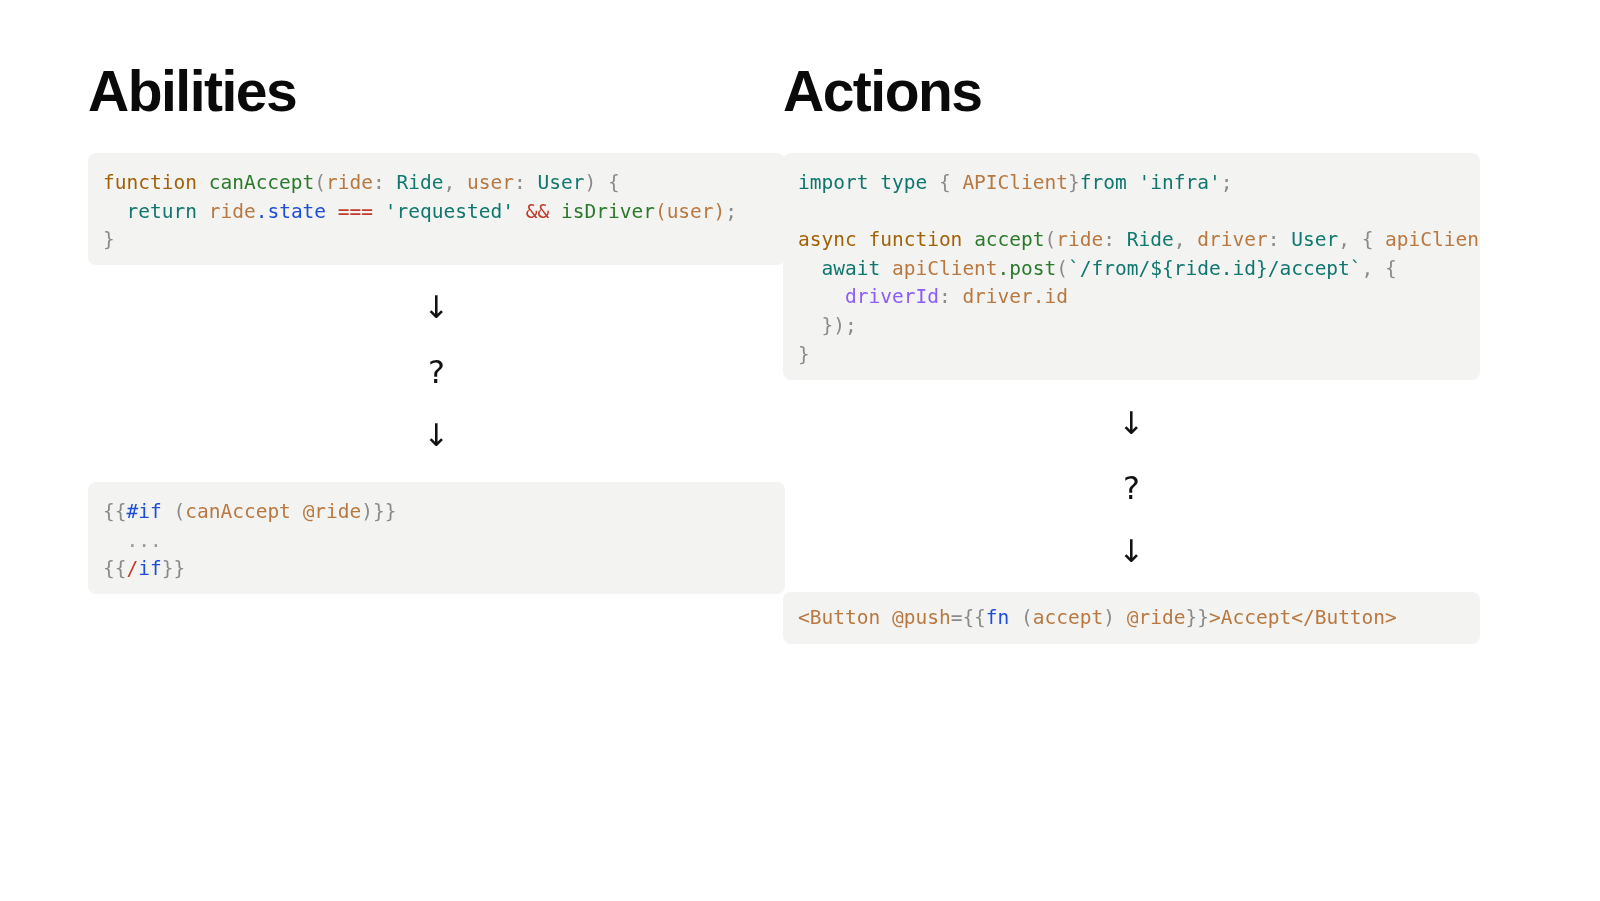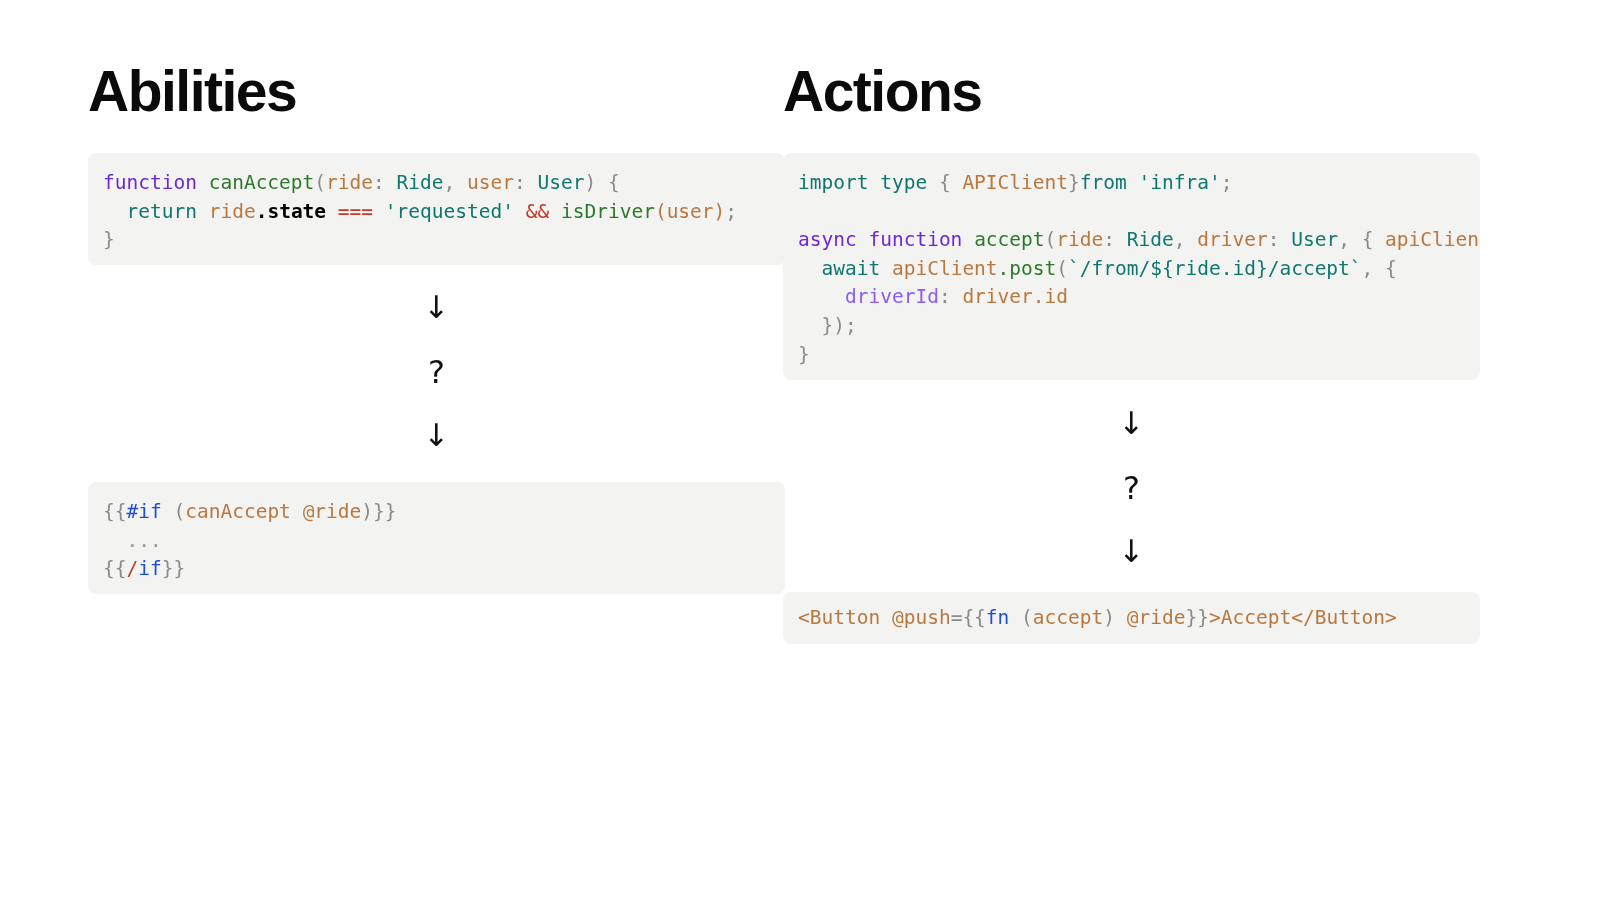--- a/index.html
+++ b/index.html
@@ -93,29 +93,29 @@
     font-size: 31px;
     line-height: 1;
   }
   .connector .glyph { display: block; }
   .conn-abilities { top: 292px; }
   .conn-actions   { top: 408px; }
   .connector .glyph-arrow  { height: 64px; }
   .connector .glyph-quest  { height: 64px; font-size: 32px; }
 
   
-  .t-kw      { color: #6d28d9; }  
+  .t-kw      { color: #a16207; }  
   .t-kw2     { color: #0f766e; }  
   .t-fn      { color: #2a7a2a; }  
   .t-param   { color: #b9783f; }  
   .t-type    { color: #107a6e; }  
   .t-punct   { color: #8a8a8a; }  
   .t-str     { color: #0f766e; }  
   .t-op      { color: #c0392b; }  
-  .t-prop    { color: #000000; font-weight: bold; }  
+  .t-prop    { color: #1d4ed8; }  
   .t-key     { color: #8b5cf6; }  
   .t-hash    { color: #1d4ed8; }  
   .t-slash   { color: #c0392b; }  
   .t-tag     { color: #b9783f; }  
   .t-dots    { color: #9a9a9a; }
 </style>
 </head>
 <body>
 
 <div class="slide">

